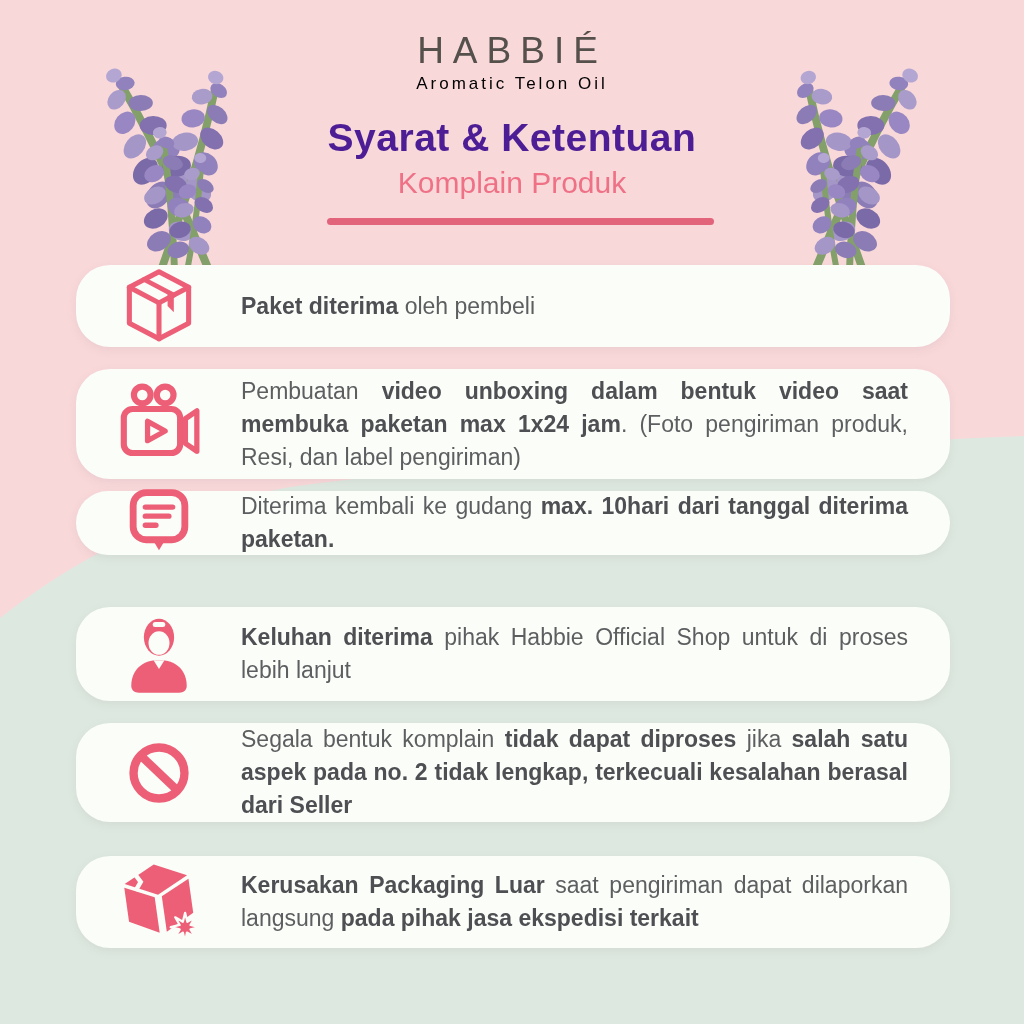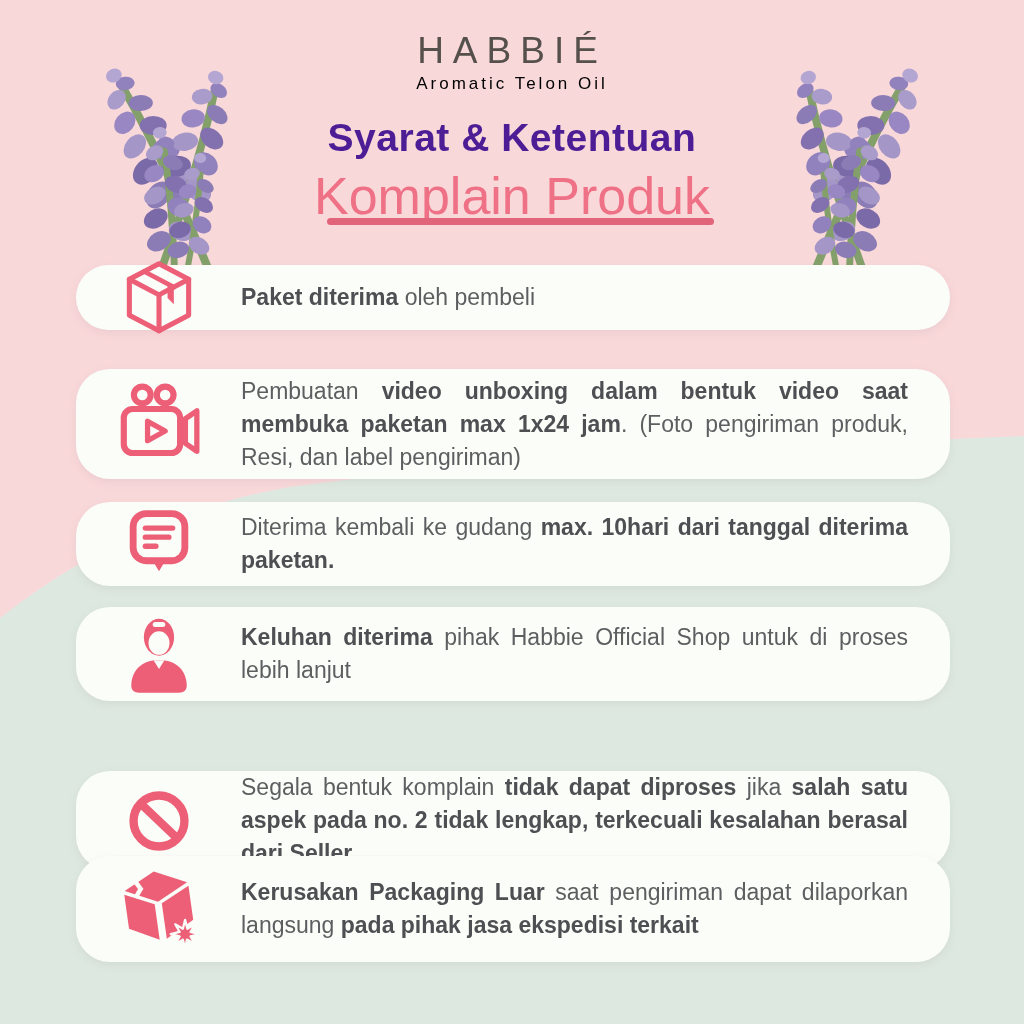--- a/index.html
+++ b/index.html
@@ -8,35 +8,35 @@
   .bg-mint{position:absolute;left:0;top:0;width:1024px;height:1024px;z-index:1;pointer-events:none;}
 
   .lavender{position:absolute;z-index:2;pointer-events:none;}
   .lavender.left{left:10px;top:10px;}
   .lavender.right{right:10px;top:10px;transform:scaleX(-1);}
 
   .header{position:absolute;left:0;top:0;width:1024px;text-align:center;z-index:2;}
   .logo{margin-top:30px;font-size:37px;font-weight:400;letter-spacing:9px;color:#55504b;}
   .tagline{margin-top:2px;font-size:17px;letter-spacing:3px;color:#000000;}
   .title1{margin-top:22px;font-size:39px;font-weight:700;color:#4c1d95;letter-spacing:0.5px;}
-  .title2{margin-top:6px;font-size:52px;font-weight:400;color:#ef7186;}
+  .title2{margin-top:6px;font-size:30px;font-weight:400;color:#ef7186;}
   .title-underline{position:absolute;left:327px;top:218px;width:387px;height:7px;border-radius:4px;background:#e2647b;z-index:2;}
 
   .card{position:absolute;left:76px;width:874px;background:#fbfdf9;border-radius:34px;
         display:flex;align-items:center;z-index:3;box-shadow:0 3px 8px rgba(160,140,140,0.15);}
   .icon-col{flex:0 0 165px;display:flex;align-items:center;justify-content:center;}
   .text-col{flex:1;padding-right:42px;font-size:23px;line-height:33px;color:#5c5e60;text-align:justify;}
   .text-col b{color:#4d4f52;font-weight:700;}
 
-  #card1{top:265px;height:65px;}
+  #card1{top:265px;height:82px;}
   #card2{top:369px;height:110px;}
-  #card3{top:502px;height:84px;}
+  #card3{top:491px;height:64px;}
   #card4{top:607px;height:94px;}
-  #card5{top:723px;height:99px;margin-top:48px;}
-  #card6{top:856px;height:106px;}
+  #card5{top:723px;height:99px;}
+  #card6{top:856px;height:92px;}
 
   .ic{display:block;}
   .ic .st{fill:none;stroke:#ec5f76;stroke-linejoin:round;stroke-linecap:round;}
   .ic .fl{fill:#ec5f76;stroke:none;}
 </style>
 </head>
 <body>
 
 <div class="canvas">
 

